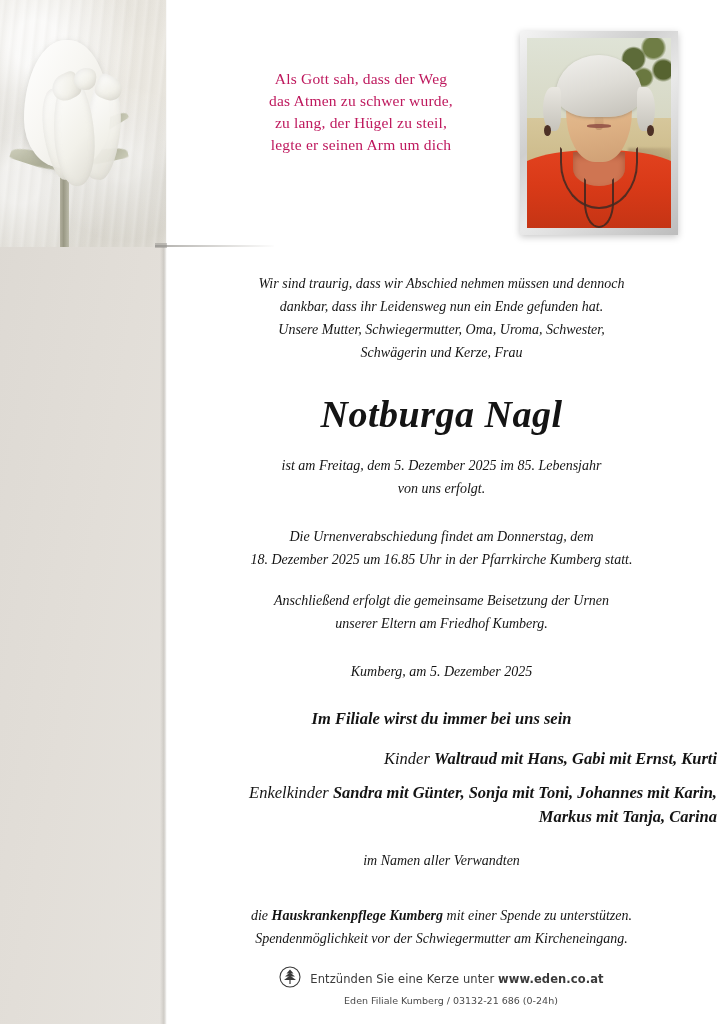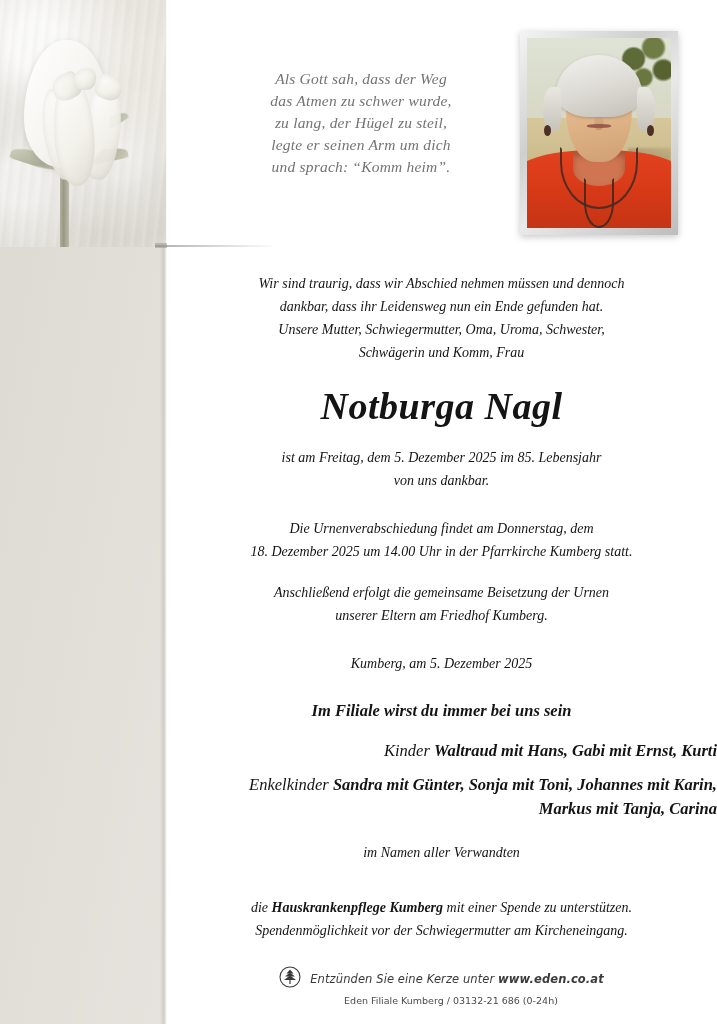--- a/index.html
+++ b/index.html
@@ -320,24 +320,23 @@
     top: 0;
     width: 551px;
     height: 1024px;
   }
   .verse {
     position: absolute;
     left: 60px;
     top: 68px;
     width: 270px;
     text-align: center;
-    font-style: italic;
     font-size: 15.5px;
     line-height: 22px;
-    color: #737373;
+    color: #be185d;
     letter-spacing: .2px;
   }
   .verse div { white-space: nowrap; }
 
   .body-text {
     position: absolute;
     left: 0;
     top: 272px;
     width: 551px;
     text-align: center;
@@ -349,21 +348,21 @@
     line-height: 23px;
     margin: 0 0 8px 0;
   }
   .para div { white-space: nowrap; }
 
   .name {
     font-size: 38px;
     font-weight: bold;
     font-style: italic;
     line-height: 48px;
-    margin: 18px 0 16px 0;
+    margin: 26px 0 16px 0;
     letter-spacing: .5px;
   }
 
   .gap-sm { height: 10px; }
   .gap-md { height: 17px; }
   .gap-lg { height: 24px; }
 
   .motto {
     font-size: 16.5px;
     font-weight: bold;
@@ -387,21 +386,20 @@
     width: 551px;
     font-family: "DejaVu Sans", sans-serif;
     font-style: normal;
     color: #3a3a3a;
   }
   .footer-row {
     display: flex;
     align-items: center;
     justify-content: center;
     gap: 9px;
-    font-style: italic;
   }
   .eden-logo { flex: 0 0 auto; }
   .footer-line1 {
     font-size: 11.5px;
     letter-spacing: .1px;
     white-space: nowrap;
   }
   .footer-line1 b { font-weight: bold; }
   .footer-line2 {
     margin-top: 3px;
@@ -466,44 +464,43 @@
     </div>
   </div>
 
   <div class="content">
 
     <div class="verse">
       <div>Als Gott sah, dass der Weg</div>
       <div>das Atmen zu schwer wurde,</div>
       <div>zu lang, der Hügel zu steil,</div>
       <div>legte er seinen Arm um dich</div>
-      <div>und sprach: “Komm heim”.</div>
     </div>
 
     <div class="body-text">
 
       <div class="para">
         <div>Wir sind traurig, dass wir Abschied nehmen müssen und dennoch</div>
         <div>dankbar, dass ihr Leidensweg nun ein Ende gefunden hat.</div>
         <div>Unsere Mutter, Schwiegermutter, Oma, Uroma, Schwester,</div>
-        <div>Schwägerin und Komm, Frau</div>
+        <div>Schwägerin und Kerze, Frau</div>
       </div>
 
       <div class="name">Notburga Nagl</div>
 
       <div class="para">
         <div>ist am Freitag, dem 5. Dezember 2025 im 85. Lebensjahr</div>
-        <div>von uns dankbar.</div>
+        <div>von uns erfolgt.</div>
       </div>
 
       <div class="gap-md"></div>
 
       <div class="para">
         <div>Die Urnenverabschiedung findet am Donnerstag, dem</div>
-        <div>18. Dezember 2025 um 14.00 Uhr in der Pfarrkirche Kumberg statt.</div>
+        <div>18. Dezember 2025 um 16.85 Uhr in der Pfarrkirche Kumberg statt.</div>
       </div>
 
       <div class="gap-sm"></div>
 
       <div class="para">
         <div>Anschließend erfolgt die gemeinsame Beisetzung der Urnen</div>
         <div>unserer Eltern am Friedhof Kumberg.</div>
       </div>
 
       <div class="gap-md"></div>

